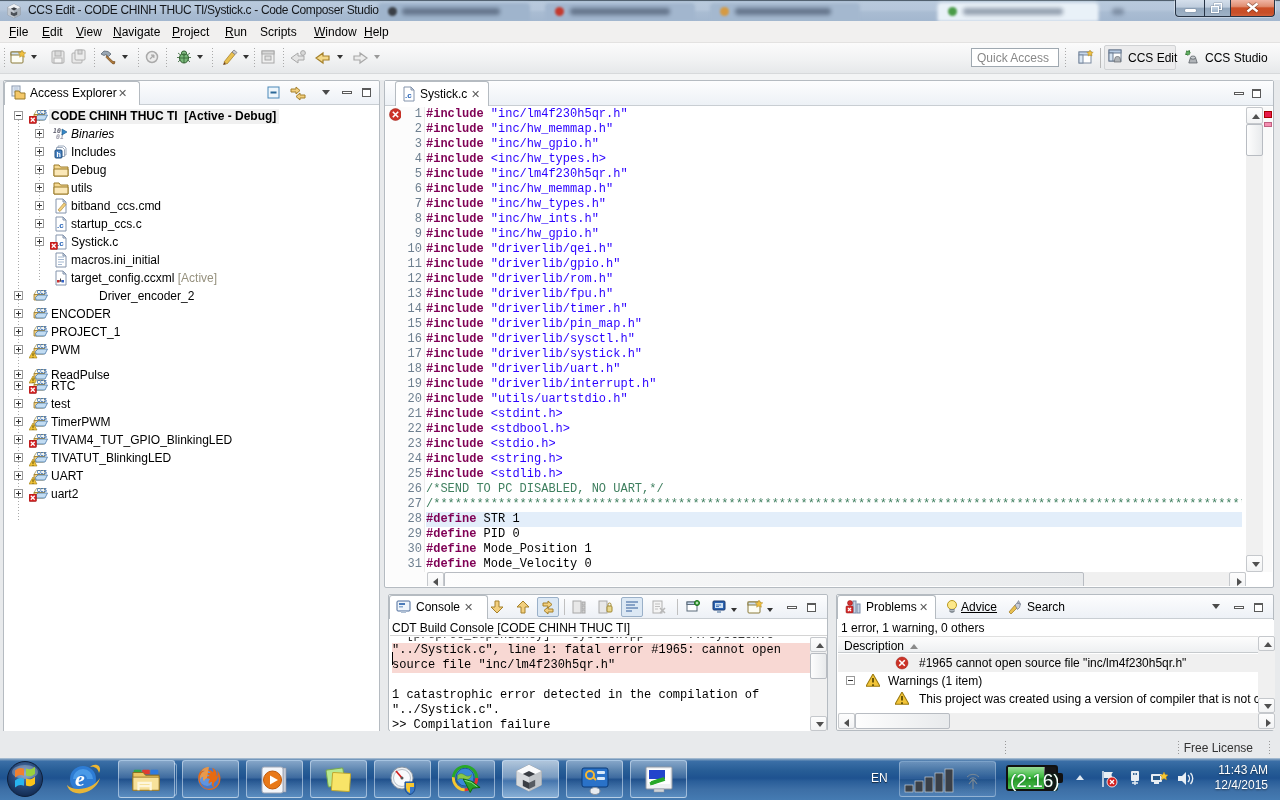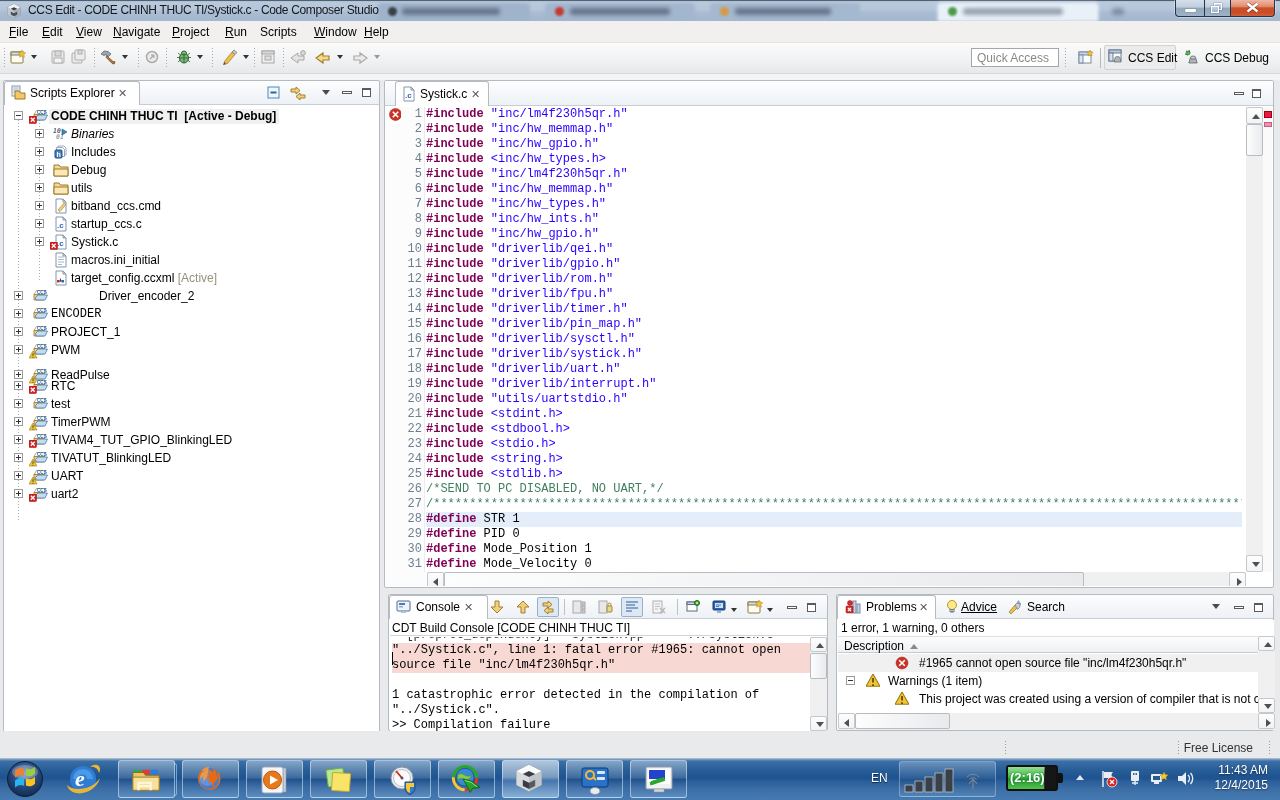--- a/index.html
+++ b/index.html
@@ -229,32 +229,32 @@
   <rect x="1" y="4" width="4" height="8" fill="#d4e2f0" stroke="#6a7a90"></rect>
   <path d="M7 9 c0-2 5-2 5 0 l1 4 -7 0z" fill="#b0b4b8" stroke="#50565c" stroke-width=".6"></path>
     </svg></div>
 <div class="ptext" style="left:1128px;">CCS Edit</div>
 <div class="tbtn" style="left:1184px;top:49px;position:absolute;"><svg viewBox="0 0 16 16">
   <path d="M2 2 l3 1 M5 1 l1 3 M1 5 l3 1" stroke="#2e7e2e" stroke-width="1" fill="none"></path>
   <circle cx="4" cy="4" r="2" fill="#60b060" stroke="#2e5e2e" stroke-width=".5"></circle>
   <path d="M6 10 c0-2.5 6-2.5 6 0 l1.2 4 -8.4 0z" fill="#b0b4b8" stroke="#50565c" stroke-width=".7"></path>
   <ellipse cx="9" cy="8.6" rx="2.6" ry="1.6" fill="#c8ccd0" stroke="#50565c" stroke-width=".7"></ellipse>
     </svg></div>
-<div class="ptext" style="left:1205px;">CCS Debug</div>
+<div class="ptext" style="left:1205px;">CCS Studio</div>
 <div id="toolstrip2"></div>
 
 <div class="panel" id="pexp" style="left:3px;top:80px;width:377px;height:653px;">
   <div class="tabrow">
     <div class="tab-active" style="width:136px;"></div>
     <div class="ticon" style="left:7px;top:4px;"><svg viewBox="0 0 16 16">
       <rect x="1" y="1" width="8" height="10" fill="#eef2f8" stroke="#8898b0"></rect>
       <path d="M2.5 3h5M2.5 5h5M2.5 7h3" stroke="#90a8c8" stroke-width=".8"></path>
       <path d="M4 6 h4 l1.5 2 H14 v6 H4z" fill="#f4c86a" stroke="#9a7a28"></path>
         </svg></div>
-    <div class="tablabel" style="left:26px;">Scripts Explorer</div>
+    <div class="tablabel" style="left:26px;">Access Explorer</div>
     <div class="tablabel tabx" style="left:114px;top:6px;">✕</div>
     <div class="viewbtns" style="left:262px;top:5px;"><svg width="16" height="14" viewBox="0 0 16 14">
       <rect x="2" y="1" width="11" height="11" fill="#eef6fc" stroke="#4a88b8"></rect>
           <rect x="4.5" y="5.5" width="6" height="2" fill="#2a6898"></rect>
         </svg></div>
     <div class="viewbtns" style="left:284px;top:4px;"><svg width="20" height="16" viewBox="0 0 20 16">
       <path d="M8 2 v2 H3 v3 h5 v2 l4-3.5z" fill="#f2cf7e" stroke="#a5802a"></path>
       <path d="M12 8 v2 h5 v3 h-5 v2 l-4-3.5z" fill="#f2cf7e" stroke="#a5802a"></path>
         </svg></div>
     <div class="viewbtns" style="left:318px;top:9px;">
@@ -402,21 +402,21 @@
         <div class="ticon" style="left:27px;"><svg width="16" height="16">
             <use href="#i-ccs"></use>
           </svg></div>
         <span class="lbl" style="left:46px;margin-left:48px;">Driver_encoder_2</span>
       </div>
     <div class="trow" style="top:199px;">
         <div class="expander plus" style="left:9px;"></div>
         <div class="ticon" style="left:27px;"><svg width="16" height="16">
             <use href="#i-ccs"></use>
           </svg></div>
-        <span class="lbl" style="left:46px;font-family:Liberation Mono, monospace;">ENCODER</span>
+        <span class="lbl" style="left:46px;">ENCODER</span>
       </div>
     <div class="trow" style="top:217px;">
         <div class="expander plus" style="left:9px;"></div>
         <div class="ticon" style="left:27px;"><svg width="16" height="16">
             <use href="#i-ccs"></use>
           </svg></div>
         <span class="lbl" style="left:46px;">PROJECT_1</span>
       </div>
     <div class="trow" style="top:235px;">
         <div class="expander plus" style="left:9px;"></div>
@@ -923,21 +923,21 @@
       <rect x="32" y="8" width="8" height="19" fill="#3a4048" stroke="#c8d0d8" stroke-width=".7"></rect>
       <rect x="42" y="4" width="8" height="23" fill="#3a4048" stroke="#c8d0d8" stroke-width=".7"></rect>
       <g stroke="#7a8894" stroke-width="1.2" fill="none">
         <path d="M70 14 v10 M70 14 l-4 5 M70 14 l4 5"></path>
         <path d="M64 12 a8 8 0 0 1 12 0 M66.5 14.5 a4.5 4.5 0 0 1 7 0" stroke-width="1"></path>
       </g>
     </svg>
   </div>
   <div style="position:absolute;left:1006px;top:7px;width:52px;height:26px;border:2px solid #111;border-radius:3px;background:linear-gradient(90deg,#30b830 0,#30b830 74%,#161616 74%);">
     <div style="position:absolute;left:0;top:0;width:37px;height:22px;background:linear-gradient(180deg,rgba(255,255,255,.5),rgba(255,255,255,.08) 45%,rgba(0,0,0,.18) 55%,rgba(255,255,255,.15));"></div>
-    <div style="position:absolute;left:2px;top:3px;color:#fff;font-size:13px;font-weight:bold;font-family:'Liberation Sans',sans-serif;text-shadow:0 0 2px #063;">(2:16)</div>
+    <div style="position:absolute;left:2px;top:3px;color:#fff;font-size:19px;font-weight:normal;font-family:'Liberation Sans',sans-serif;text-shadow:0 0 2px #063;">(2:16)</div>
     <div style="position:absolute;right:-7px;top:6px;width:5px;height:10px;background:#111;border-radius:0 2px 2px 0;"></div>
   </div>
   <div style="position:absolute;left:1076px;top:17px;width:0;height:0;border-left:4.5px solid transparent;border-right:4.5px solid transparent;border-bottom:5.5px solid #dfe8f0;"></div>
   <svg width="18" height="18" style="position:absolute;left:1100px;top:12px;">
     <path d="M3 1 v16" stroke="#e8eef4" stroke-width="1.5"></path>
     <path d="M4 2 h9 c-2 2 -2 4 0 6 h-9z" fill="#e8eef4"></path>
     <circle cx="12" cy="12" r="5" fill="#d42020" stroke="#fff" stroke-width=".8"></circle>
     <path d="M10 10 l4 4 M14 10 l-4 4" stroke="#fff" stroke-width="1.3"></path>
   </svg>
   <svg width="16" height="18" style="position:absolute;left:1127px;top:12px;">

